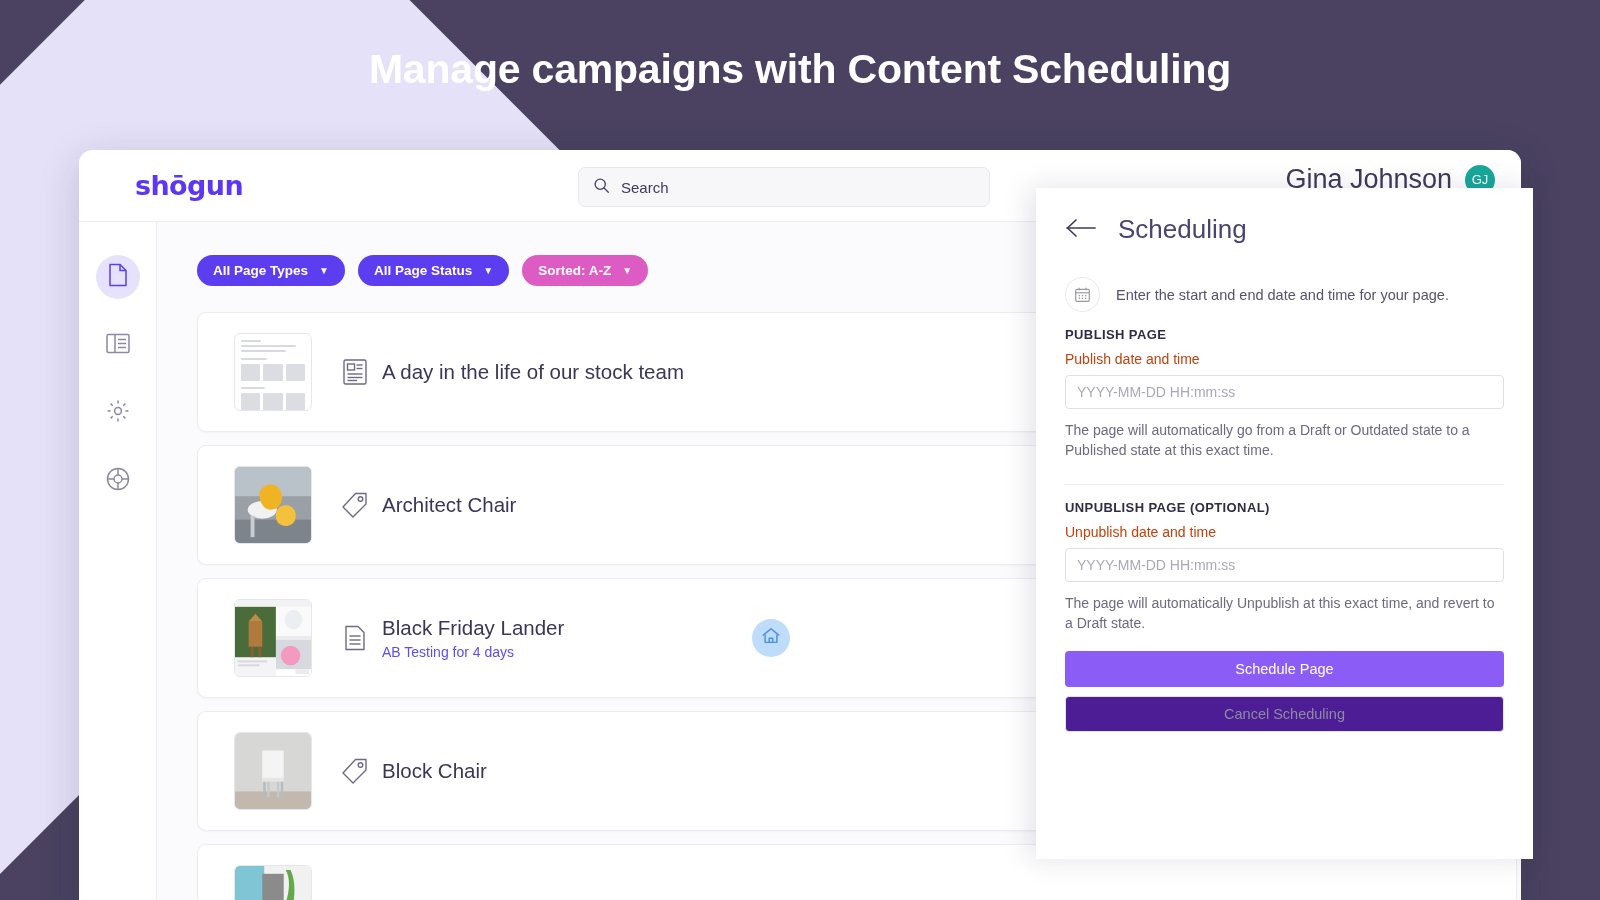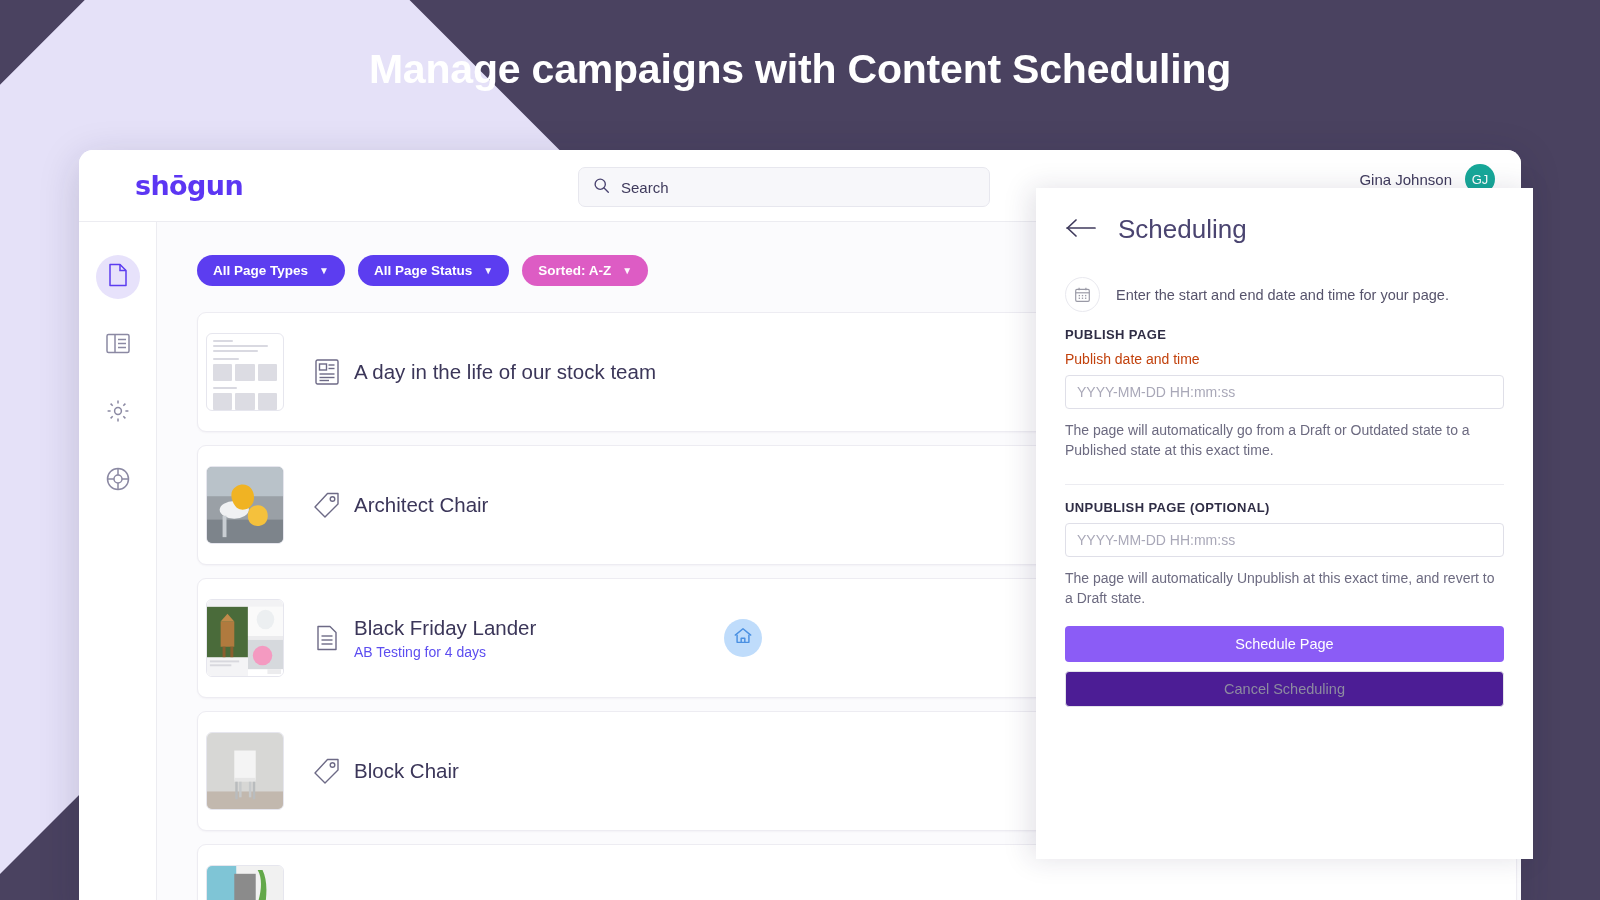--- a/index.html
+++ b/index.html
@@ -89,21 +89,21 @@
     font-size: 15px;
   }
   .user-area {
     position: absolute;
     right: 26px; top: 14px;
     display: flex;
     align-items: center;
     gap: 13px;
   }
   .user-name {
-    font-size: 15px;
+    font-size: 27px;
     color: #3f3a5c;
   }
   .avatar {
     width: 30px; height: 30px;
     border-radius: 50%;
     background: #17a899;
     color: #fff;
     font-size: 13px;
     display: flex; align-items: center; justify-content: center;
   }
@@ -149,21 +149,21 @@
   .card {
     position: relative;
     background: #fff;
     border: 1px solid #edecf2;
     border-radius: 9px;
     height: 120px;
     margin-bottom: 13px;
     width: 1320px;
     display: flex;
     align-items: center;
-    padding: 0 8px;
+    padding: 0 36px;
     box-shadow: 0 1px 2px rgba(40,30,80,.04);
   }
   .thumb {
     width: 78px; height: 78px;
     border-radius: 6px;
     border: 1px solid #e6e6ee;
     overflow: hidden;
     flex: none;
     background: #fff;
     position: relative;
@@ -554,19 +554,20 @@
     </div>
 
     <div class="sect-title">PUBLISH PAGE</div>
     <div class="field-label">Publish date and time</div>
     <input class="field-input" type="text" value="" placeholder="YYYY-MM-DD HH:mm:ss" style="">
     <div class="field-note">The page will automatically go from a Draft or Outdated state to a Published state at this exact time.</div>
 
     <div class="divider"></div>
 
     <div class="sect-title">UNPUBLISH PAGE (OPTIONAL)</div>
+    <div class="field-label">Unpublish date and time</div>
     <input class="field-input" type="text" value="" placeholder="YYYY-MM-DD HH:mm:ss" style="">
     <div class="field-note">The page will automatically Unpublish at this exact time, and revert to a Draft state.</div>
 
     <button class="btn-primary">Schedule Page</button>
     <button class="btn-secondary">Cancel Scheduling</button>
   </div>
 </div>
 
 </body></html>

